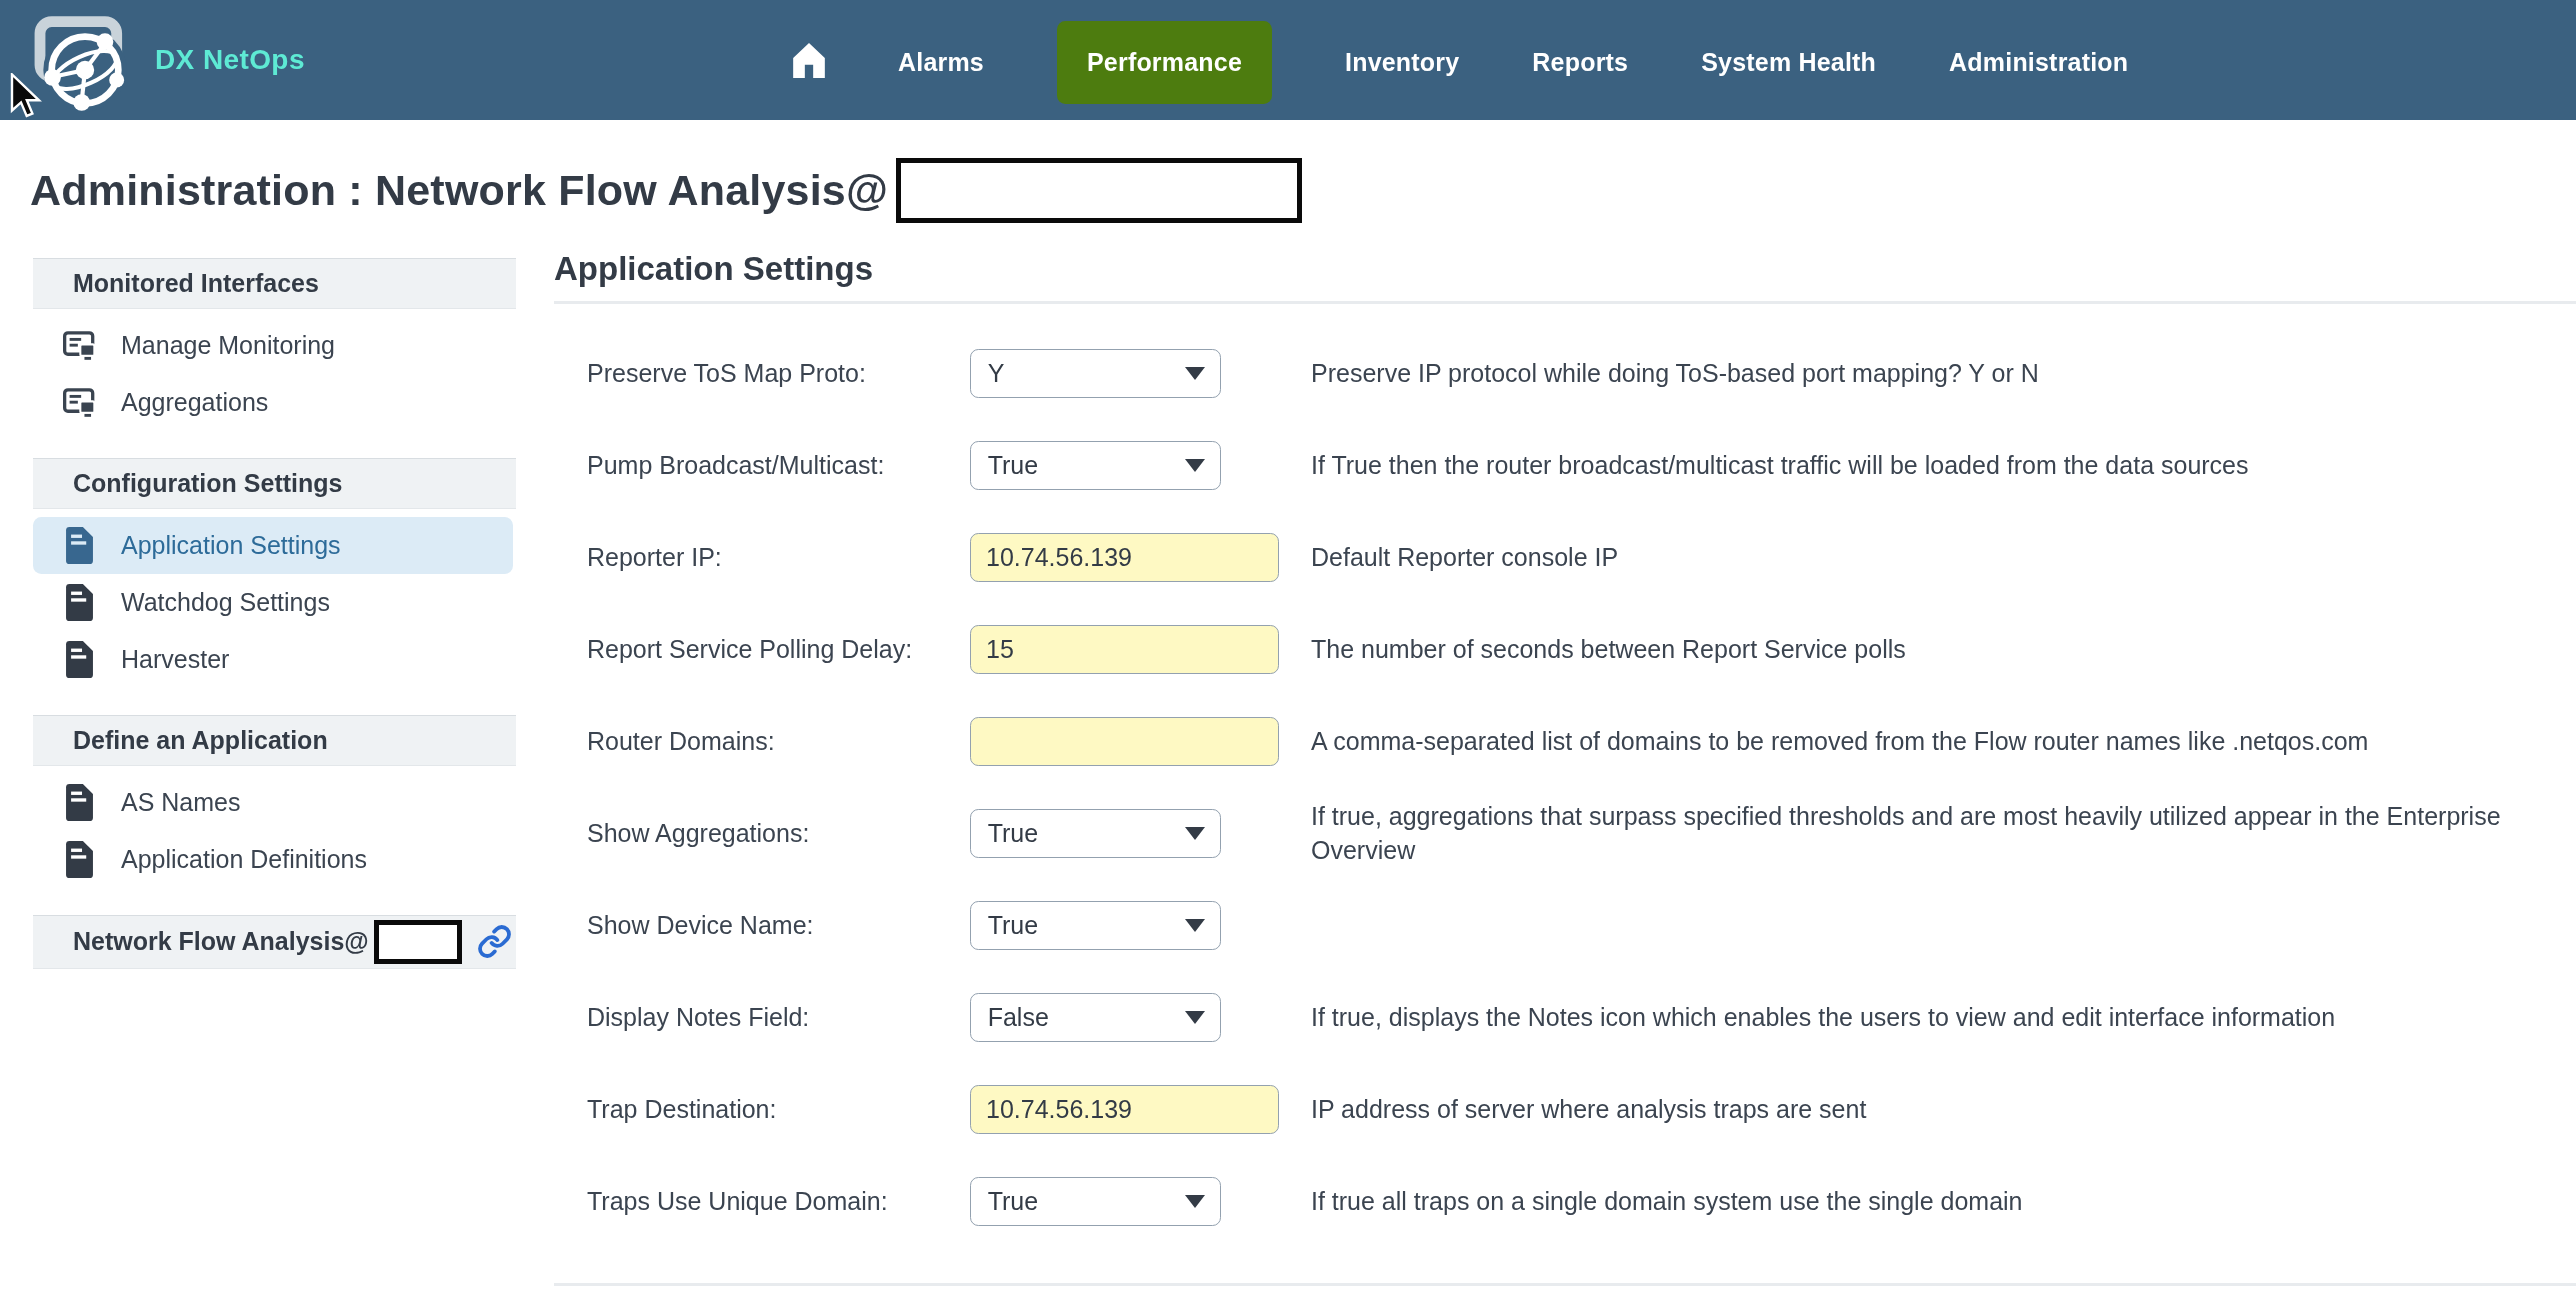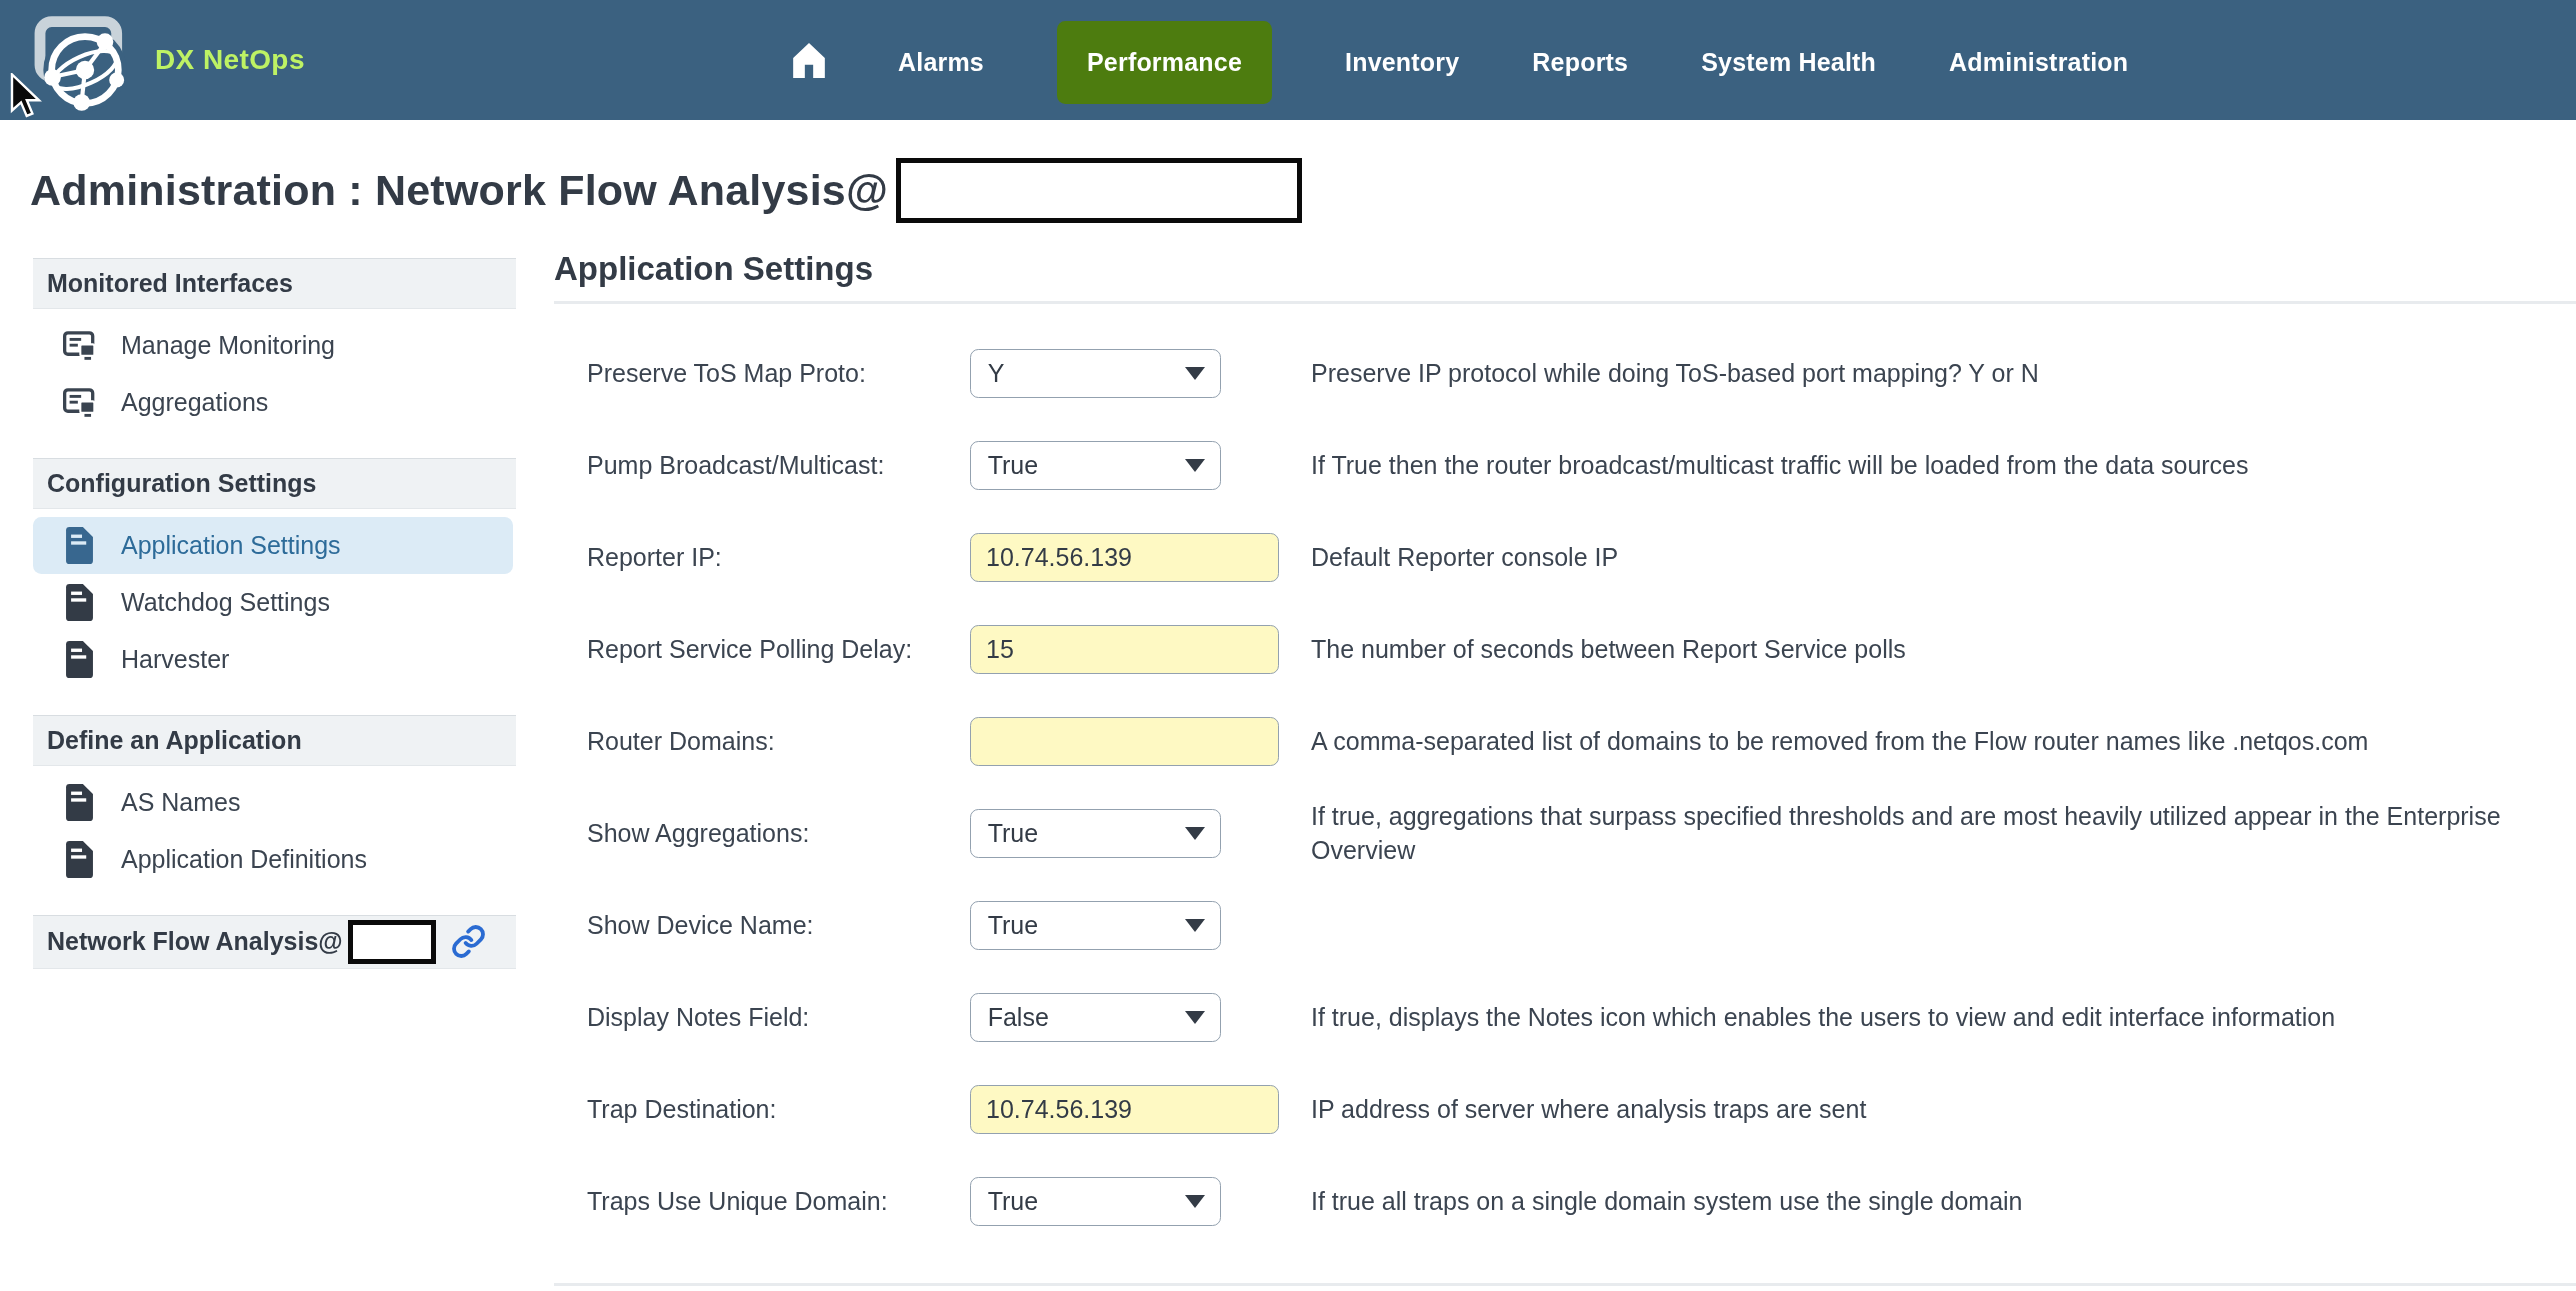--- a/index.html
+++ b/index.html
@@ -16,21 +16,21 @@
   .navbar {
     position:absolute; left:0; top:0; width:2576px; height:120px;
     background:#3b6180;
   }
   .brand {
     position:absolute; left:30px; top:0; height:120px;
     display:flex; align-items:center;
   }
   .brand-logo { position:relative; width:100px; height:105px; margin-top:5px; }
   .brand-name {
-    margin-left:25px; color:#bef264; font-size:28px; font-weight:600;
+    margin-left:25px; color:#5eead4; font-size:28px; font-weight:600;
     letter-spacing:0.4px;
   }
   .nav-menu {
     position:absolute; left:793px; top:0; height:124px;
     display:flex; align-items:center; gap:73px;
   }
   .nav-home { display:flex; align-items:center; cursor:pointer; }
   .nav-item {
     color:#ffffff; font-size:25px; font-weight:600; letter-spacing:0.2px;
     cursor:pointer; white-space:nowrap;
@@ -50,21 +50,21 @@
   .redact-box-lg {
     width:406px; height:65px; background:#ffffff;
     border:5.8px solid #0a0a0a; margin-left:8.3px;
   }
 
   
   .sidebar { position:absolute; left:33px; top:258px; width:483px; }
   .s-header {
     height:51px; background:#eff2f4;
     border-top:1.7px solid #d8dde1; border-bottom:1.7px solid #e3e7ea;
-    display:flex; align-items:center; padding-left:14px;
+    display:flex; align-items:center; padding-left:40px;
     font-size:25px; font-weight:700; color:#333b46;
   }
   .s-header + .s-header, .s-items + .s-header { margin-top:18.3px; }
   .s-items { padding-top:8.3px; padding-bottom:8.3px; }
   .s-item {
     height:57px; display:flex; align-items:center; gap:25px;
     padding-left:30px; font-size:25px; color:#3b4450; cursor:pointer;
     width:480px;
   }
   .s-item.selected {

